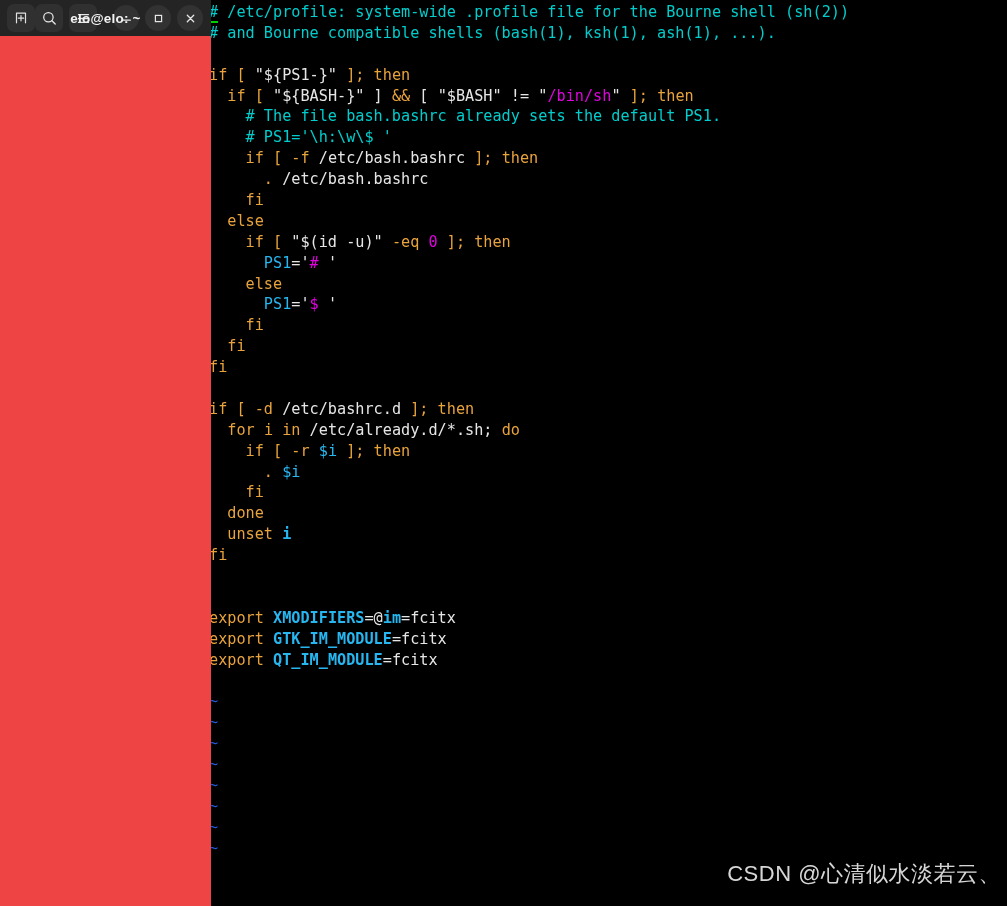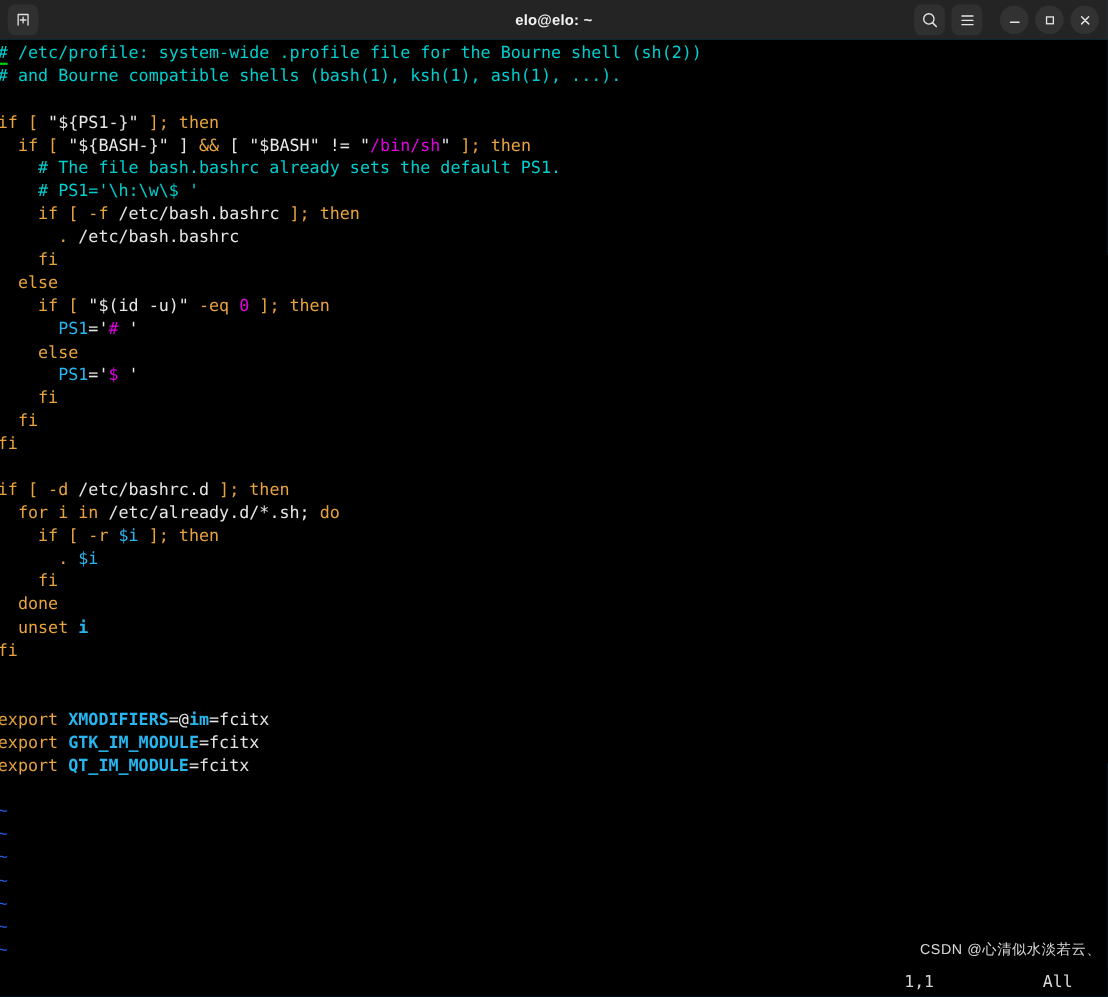--- a/index.html
+++ b/index.html
@@ -11,23 +11,22 @@
     width: 1007px;
     height: 906px;
     overflow: hidden;
     font-family: "DejaVu Sans Mono", monospace;
   }
 
   #app {
     width: 1007px;
     height: 906px;
     position: relative;
-    background: #0369a1;
-    display: flex;
-    flex-direction: column;
+    background: #ef4444;
+    display: flex;
   }
 
   
   .titlebar {
     height: 36px;
     background: #242424;
     display: flex;
     align-items: center;
     position: relative;
     flex: 0 0 36px;
@@ -132,24 +131,24 @@
     color: #d8d8d8;
     font-family: "DejaVu Sans Mono", monospace;
     font-size: 15px;
     white-space: pre;
   }
 
   
   .watermark {
     position: absolute;
     right: 6px;
-    bottom: 34px;
+    bottom: 17px;
     color: #e9e9e9;
     font-family: "Liberation Sans", sans-serif;
-    font-size: 13px;
+    font-size: 22px;
     white-space: pre;
     opacity: 0.92;
     pointer-events: none;
     letter-spacing: 0.5px;
   }
 </style>
 </head>
 <body>
 
 <div id="app">

